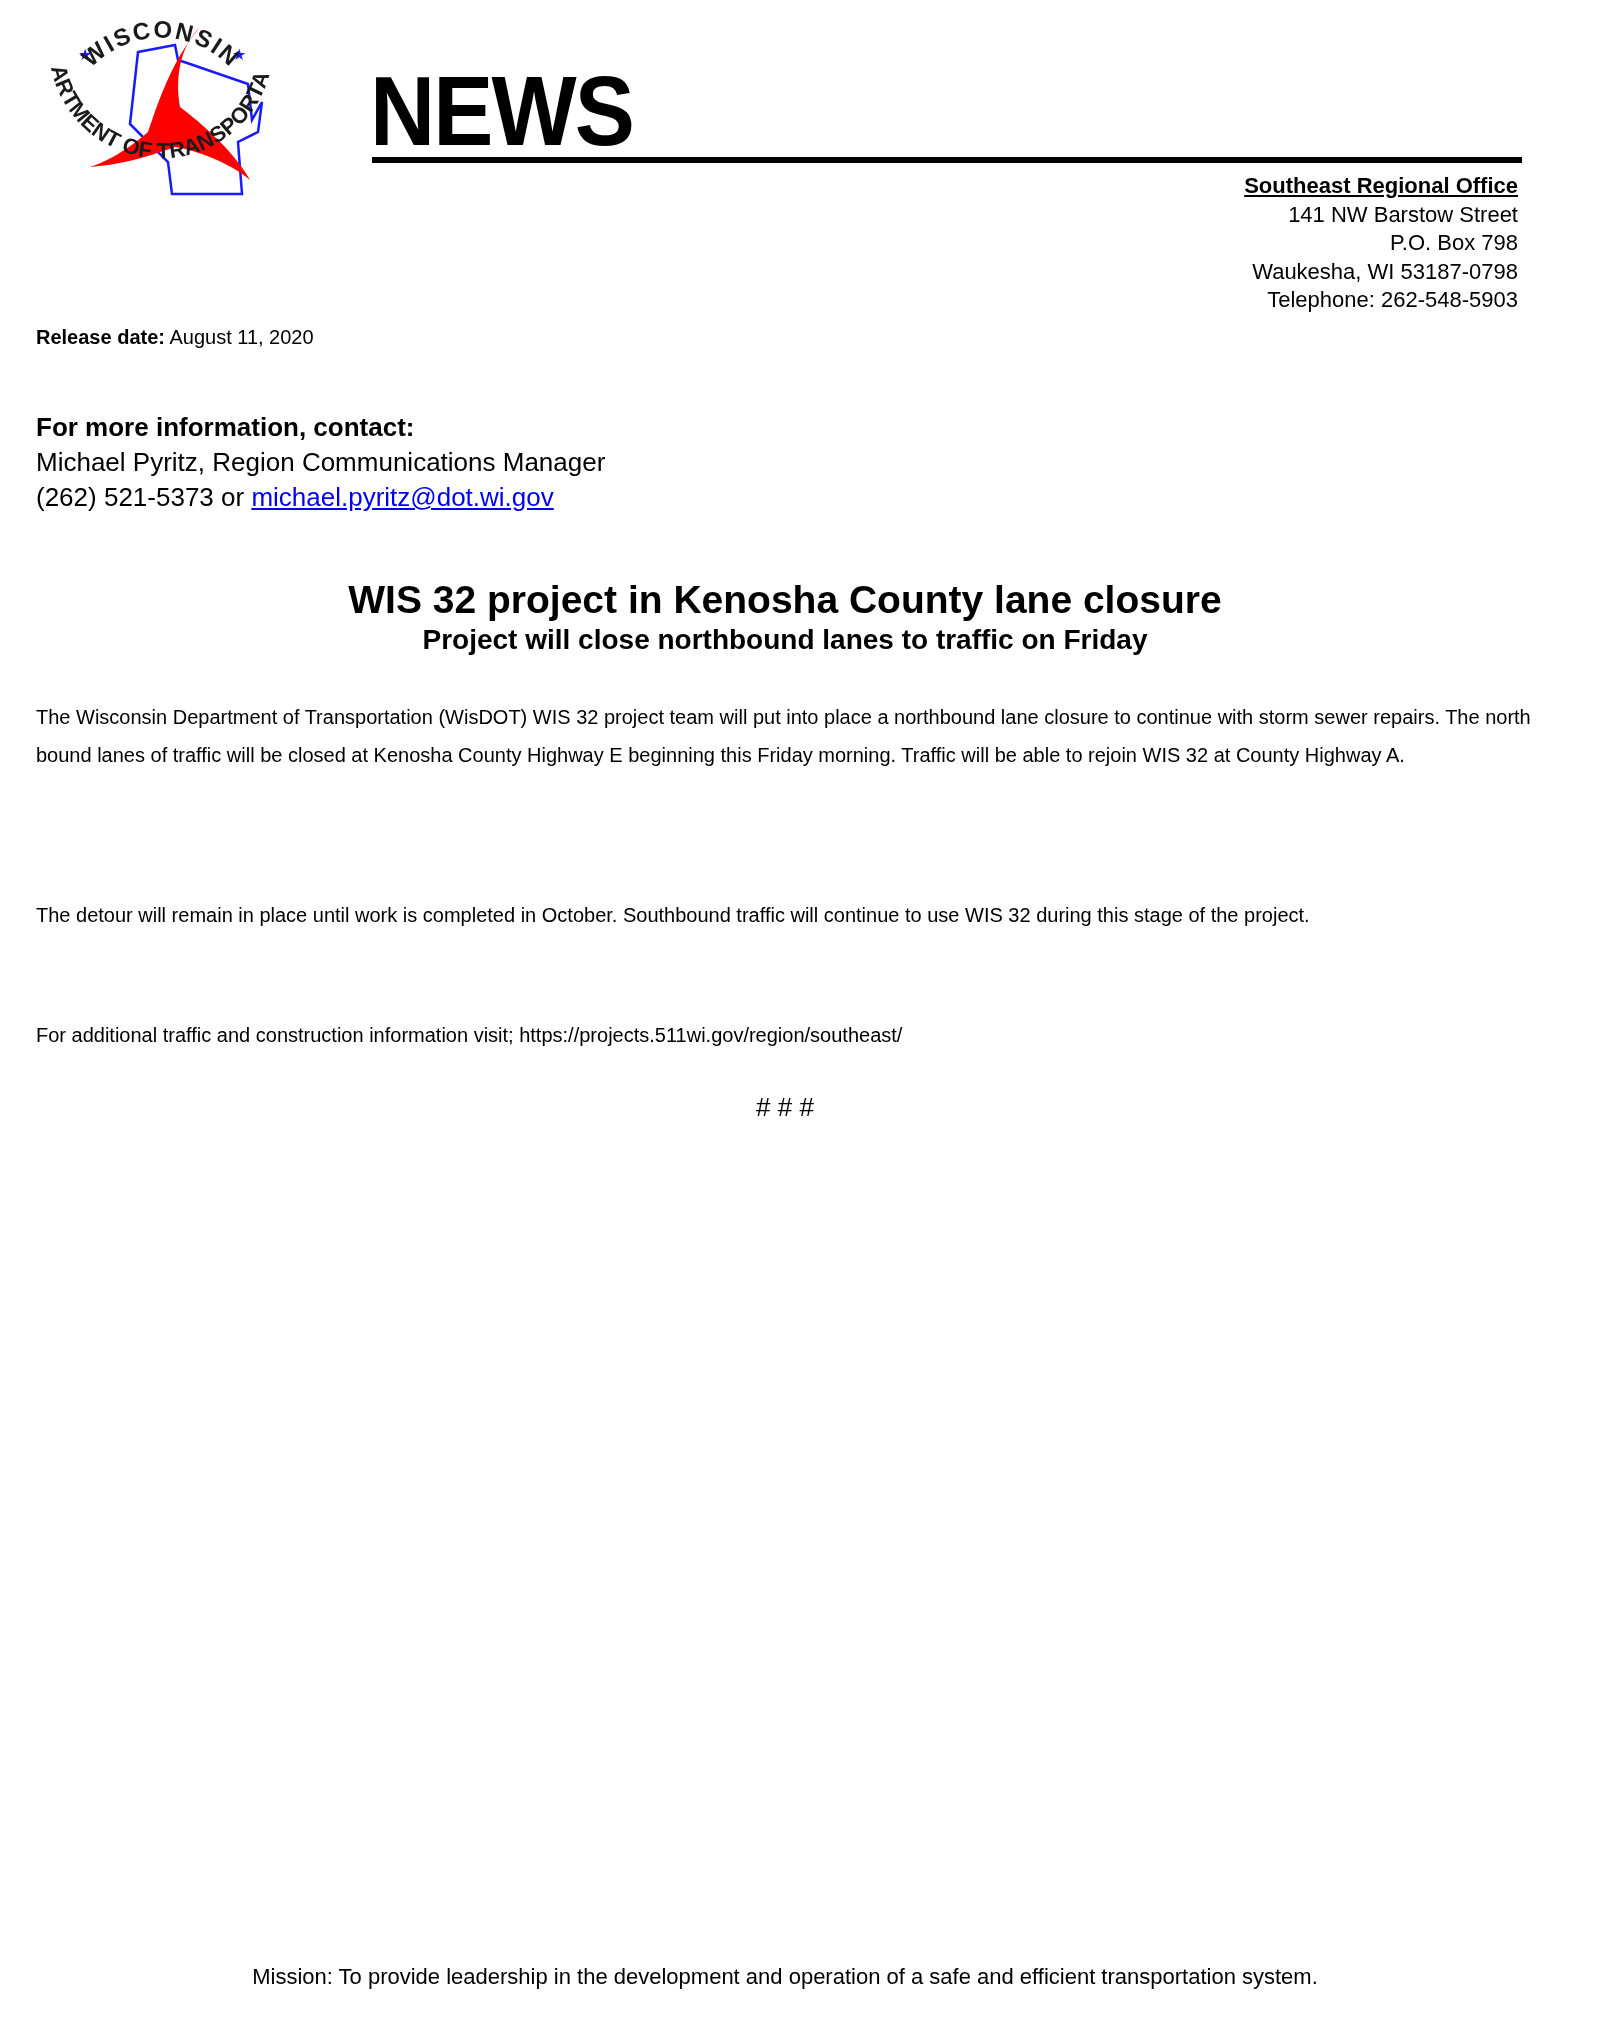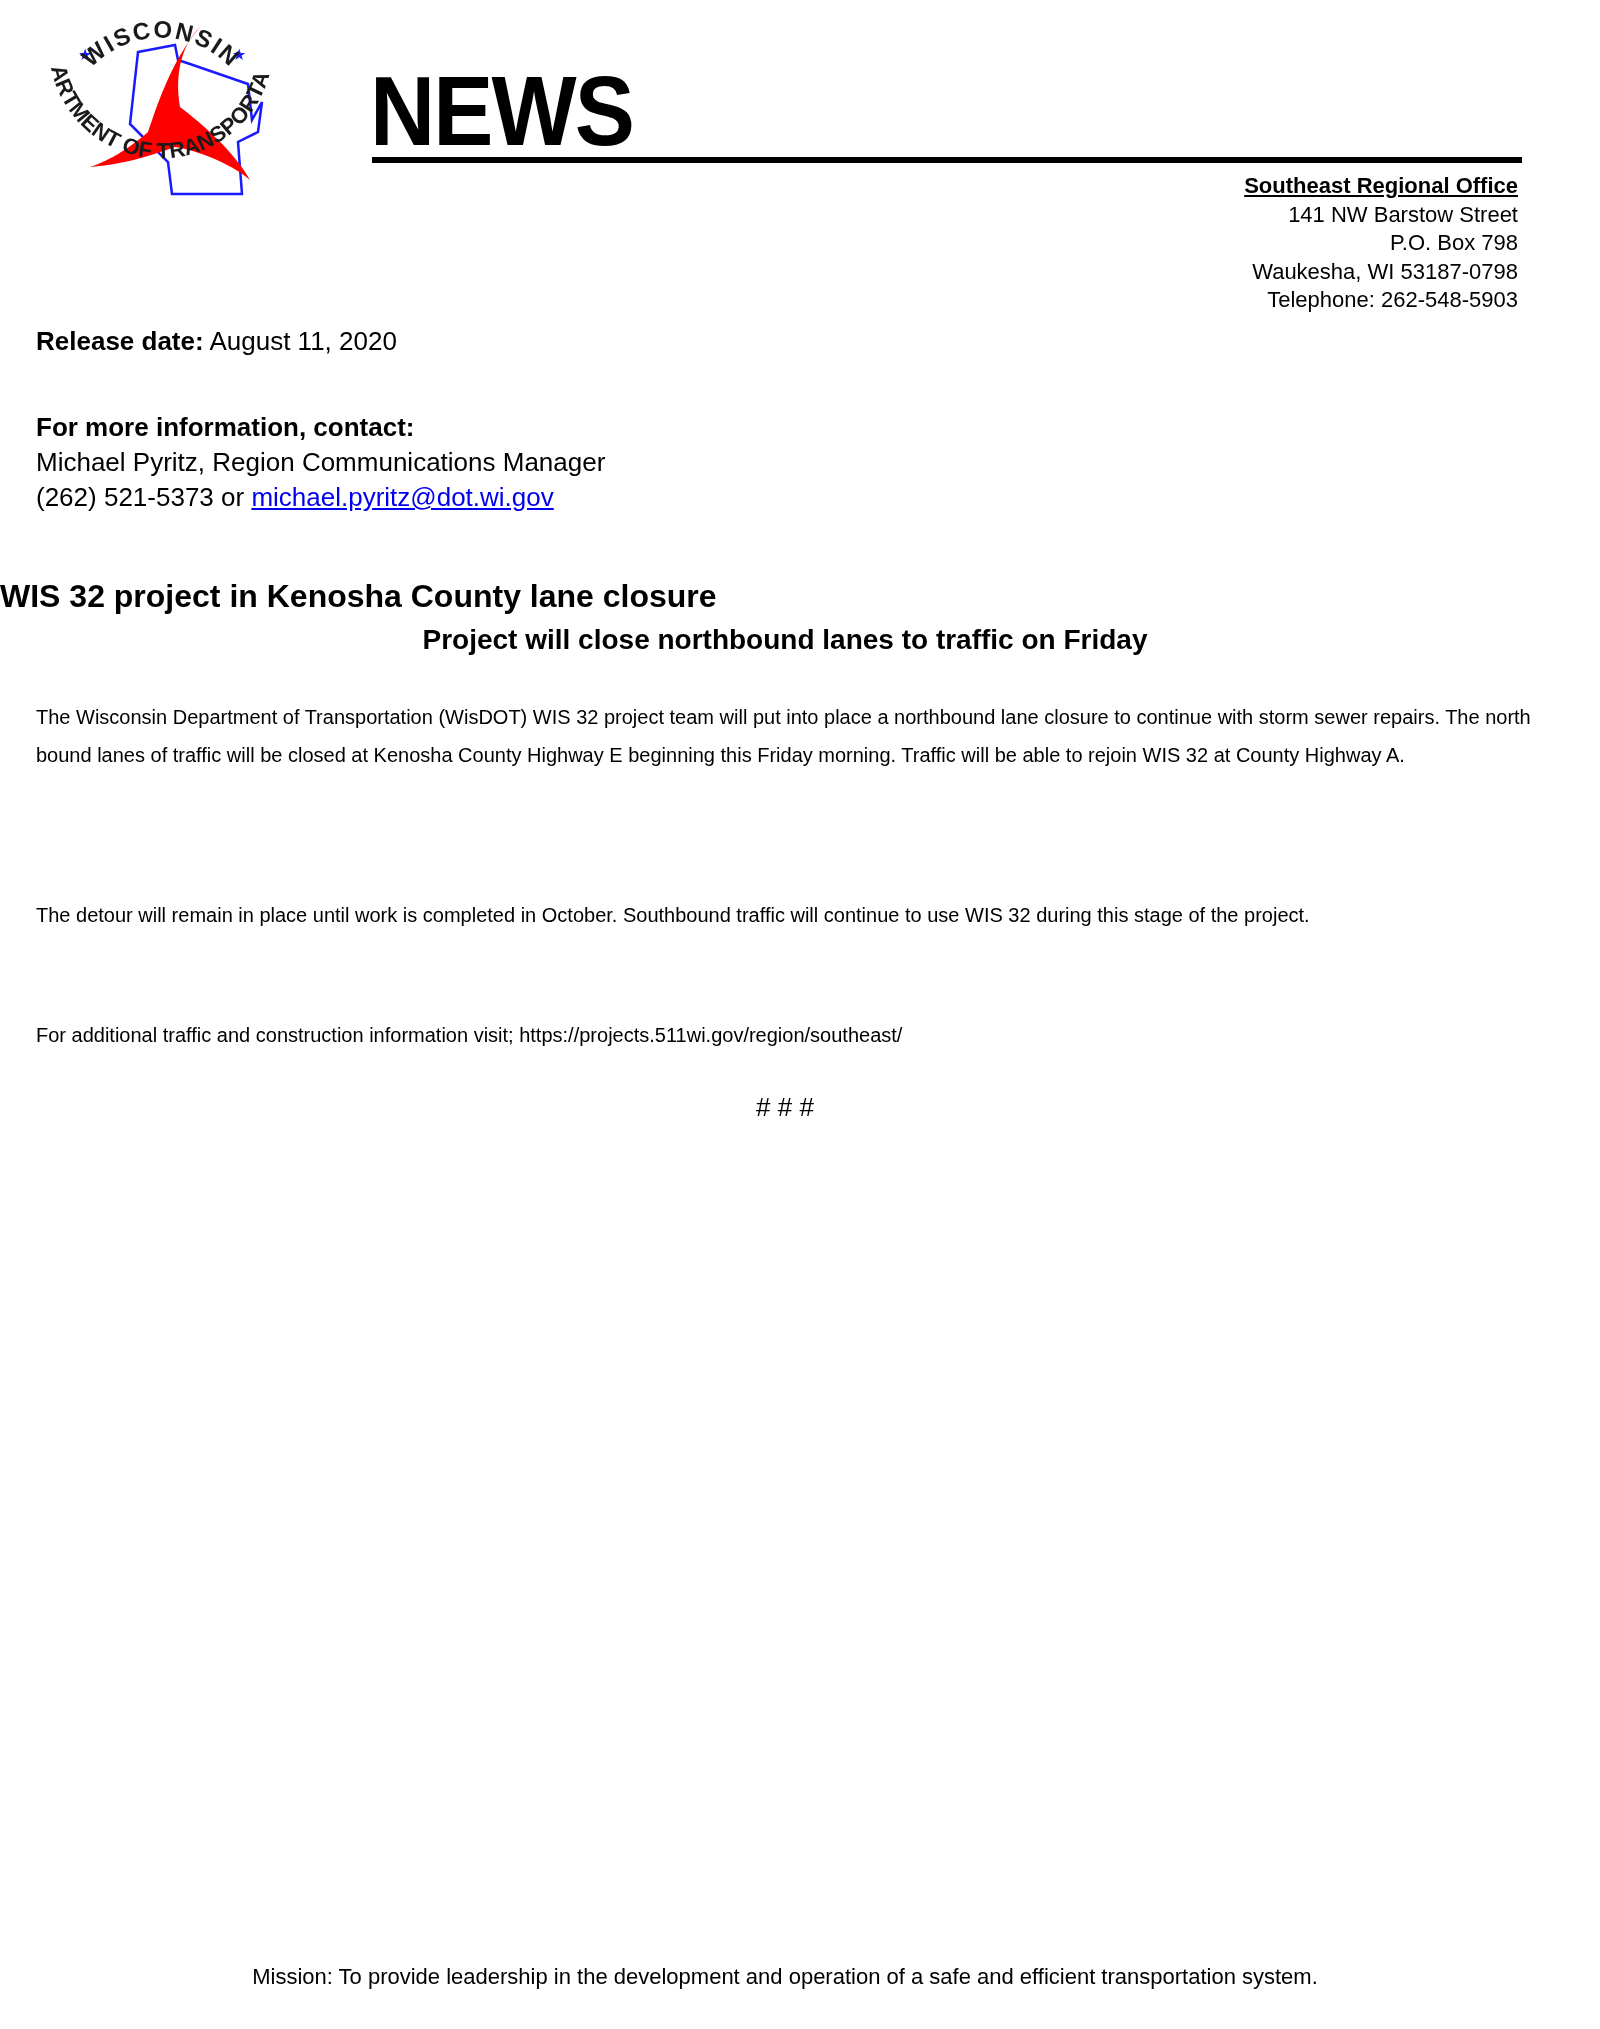--- a/index.html
+++ b/index.html
@@ -9,25 +9,25 @@
   }
   .abs { position: absolute; }
   #logo { left: 30px; top: 2px; width: 262px; height: 258px; }
   #news-title {
     left: 370px; top: 62px; font-size: 98px; font-weight: bold; line-height: 1;
     letter-spacing: -2px; transform: scaleX(0.92); transform-origin: left top;
   }
   #news-rule { left: 372px; top: 157px; width: 1150px; height: 6px; background: #000; }
   #office { right: 82px; top: 172px; text-align: right; font-size: 22px; line-height: 28.5px; }
   #office .ofc-name { font-weight: bold; text-decoration: underline; }
-  #release { left: 36px; top: 326px; font-size: 26px; }
+  #release { left: 36px; top: 326px; font-size: 20px; }
   #contact { left: 36px; top: 396px; font-size: 26px; line-height: 35px; margin-top: 14px; }
   .b { font-weight: bold; }
   a.email { color: #0000ee; text-decoration: underline; }
-  #headline { left: 0; width: 1570px; top: 578px; font-size: 32px; font-weight: bold; }
+  #headline { left: 0; width: 1570px; top: 578px; text-align: center; font-size: 39px; font-weight: bold; }
   #subhead { left: 0; width: 1570px; top: 624px; text-align: center; font-size: 28px; font-weight: bold; }
   .para { left: 36px; width: 1520px; font-size: 20px; line-height: 38px; }
   #p1 { top: 698px; }
   #p2 { top: 892px; line-height: 46px; }
   #p3 { top: 1016px; }
   #marks { left: 0; width: 1570px; top: 1092px; text-align: center; font-size: 26px; }
   #mission { left: 0; width: 1570px; top: 1964px; text-align: center; font-size: 22px; }
 </style>
 </head>
 <body>

